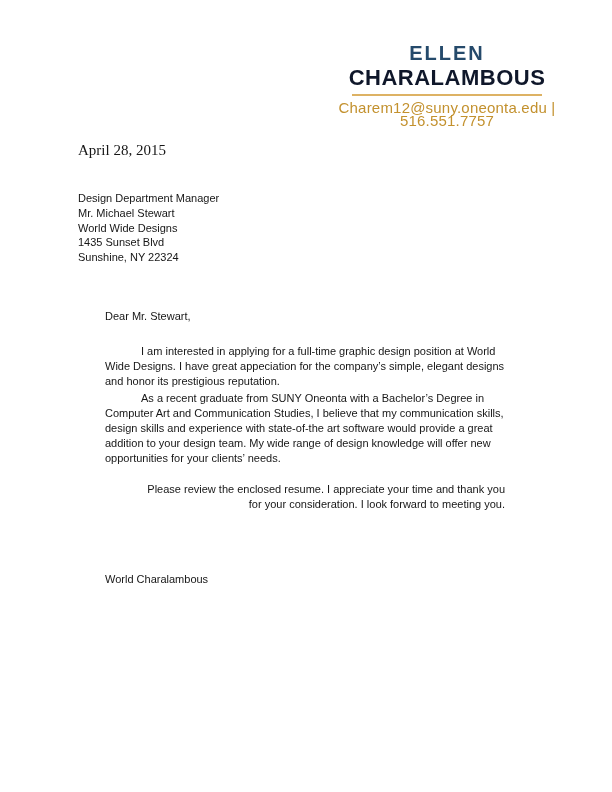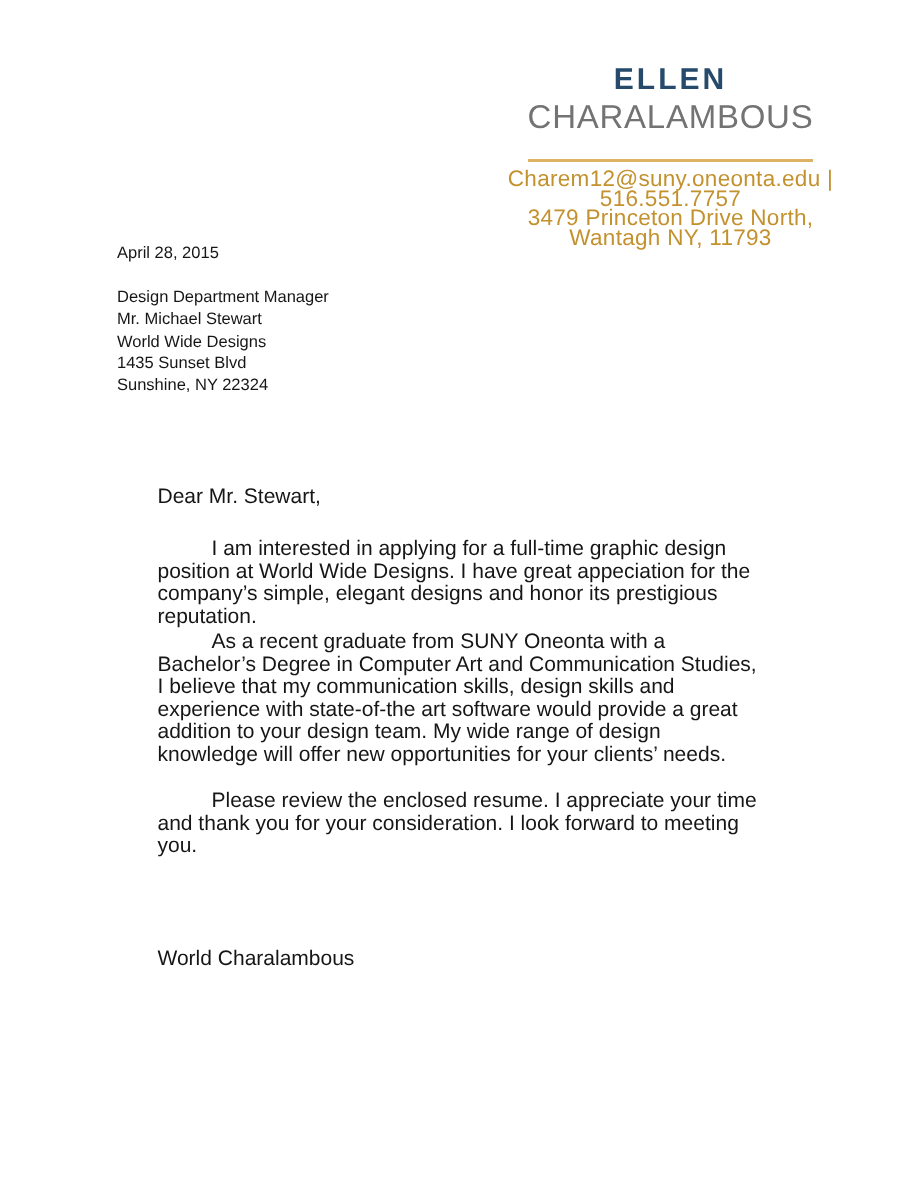--- a/index.html
+++ b/index.html
@@ -28,91 +28,91 @@
   .first-name {
     font-size: 20px;
     line-height: 23px;
     font-weight: bold;
     letter-spacing: 2px;
     color: #254A6B;
   }
   .last-name {
     font-size: 22px;
     line-height: 26px;
-    font-weight: normal;
+    font-weight: bold;
     letter-spacing: 0.5px;
-    color: #737373;
-    padding-bottom: 15px;
+    color: #0f172a;
+    padding-bottom: 3px;
   }
   .name-underline {
     width: 190px;
     height: 0;
     margin: 0 auto;
     border-bottom: 2px solid #DDB264;
   }
   .contact {
     margin-top: 5px;
     font-size: 15px;
     line-height: 13px;
     color: #C3912E;
     letter-spacing: 0.2px;
   }
 
   
   .date {
     position: absolute;
     left: 78px;
-    top: 162px;
-    font-size: 11px;
+    top: 143px;
+    font-size: 15px;
     line-height: 15px;
+    font-family: Liberation Serif, serif;
   }
   .recipient {
     position: absolute;
     left: 78px;
     top: 191px;
     font-size: 11px;
     line-height: 14.8px;
   }
   .body-block {
     position: absolute;
     left: 105px;
-    top: 323px;
+    top: 309px;
     width: 400px;
-    font-size: 14px;
+    font-size: 11px;
     line-height: 15px;
   }
   .salutation {
     margin: 0 0 20px 0;
   }
   .body-block p {
     margin: 0;
     text-indent: 36px;
   }
   .body-block p.p1 { margin-bottom: 2px; }
   .body-block p.p2 { margin-bottom: 16px; }
-  .body-block p.p3 { margin-bottom: 60px; }
+  .body-block p.p3 { margin-bottom: 60px; text-align: right; }
   .closing {
     margin: 0 0 17px 0;
   }
   .signature {
     margin: 0;
   }
 </style>
 </head>
 <body>
 
 <div class="page">
 
   <div class="header">
     <div class="first-name">ELLEN</div>
     <div class="last-name">CHARALAMBOUS</div>
     <div class="name-underline"></div>
     <div class="contact">
       <div>Charem12@suny.oneonta.edu | 516.551.7757</div>
-      <div>3479 Princeton Drive North, Wantagh NY, 11793</div>
     </div>
   </div>
 
   <div class="date">April 28, 2015</div>
 
   <div class="recipient">
     <div>Design Department Manager</div>
     <div>Mr. Michael Stewart</div>
     <div>World Wide Designs</div>
     <div>1435 Sunset Blvd</div>

